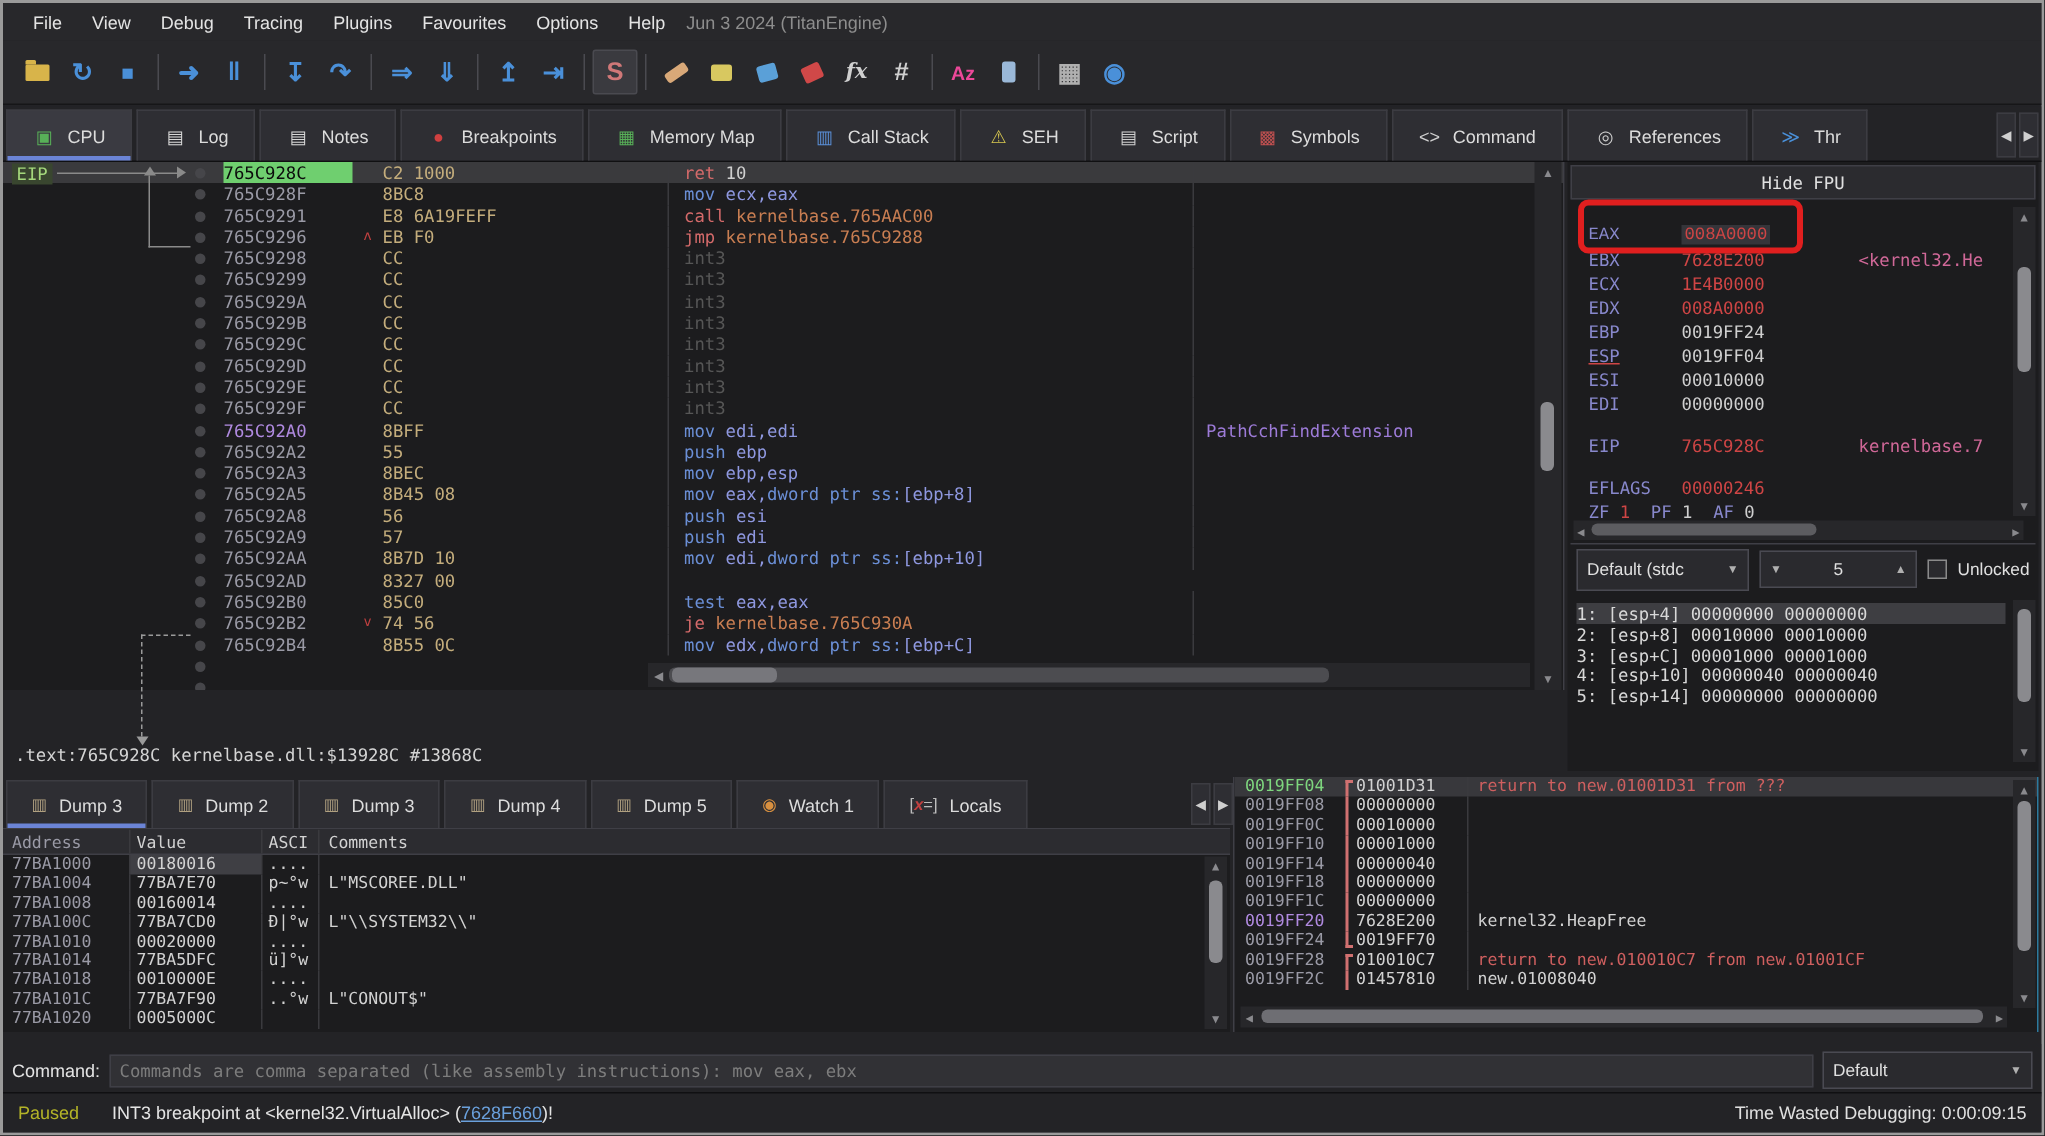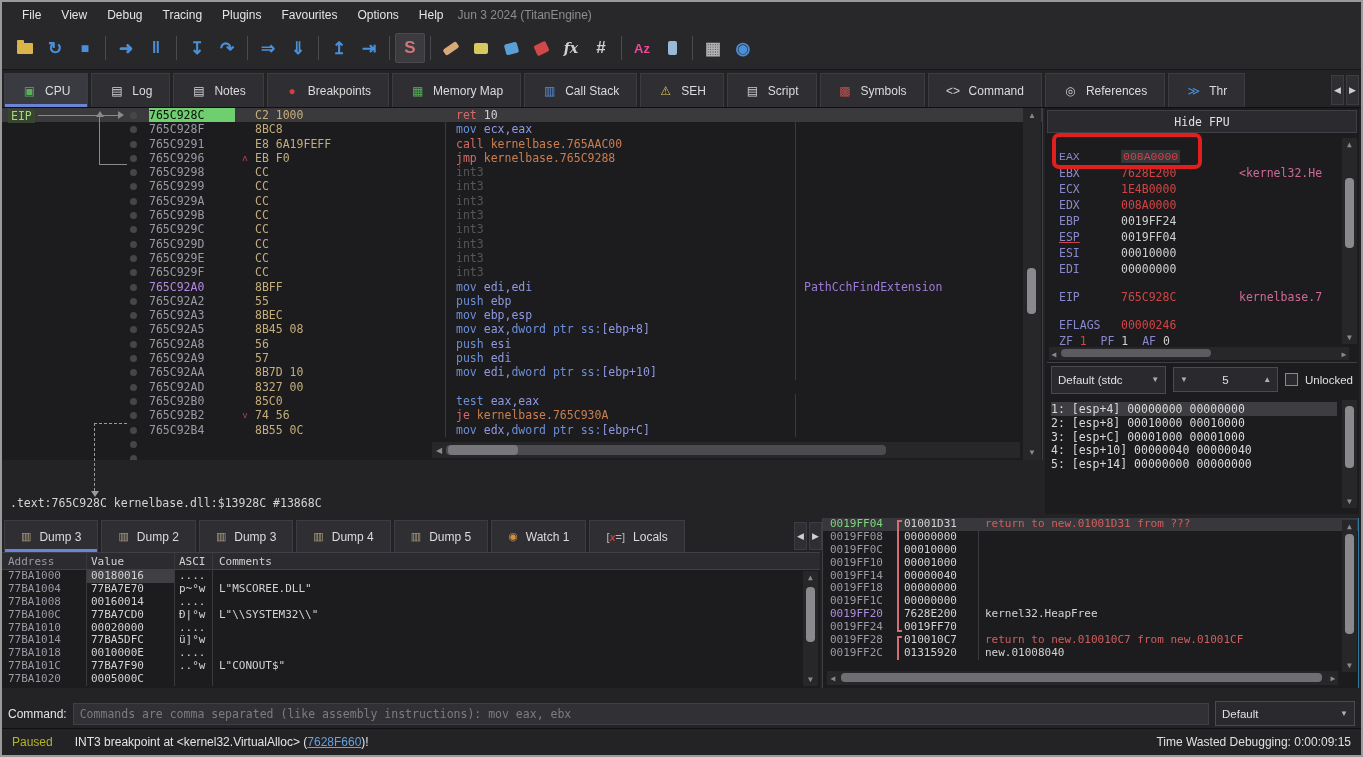--- a/index.html
+++ b/index.html
@@ -464,21 +464,21 @@
         <div class="srow sel"><span class="s-addr csp">0019FF04</span><span class="s-brk"><span class="top"></span></span><span class="s-val">01001D31</span><span class="s-com ret">return to new.01001D31 from ???</span></div>
         <div class="srow"><span class="s-addr">0019FF08</span><span class="s-brk"><span class="mid"></span></span><span class="s-val">00000000</span><span class="s-com plain"></span></div>
         <div class="srow"><span class="s-addr">0019FF0C</span><span class="s-brk"><span class="mid"></span></span><span class="s-val">00010000</span><span class="s-com plain"></span></div>
         <div class="srow"><span class="s-addr">0019FF10</span><span class="s-brk"><span class="mid"></span></span><span class="s-val">00001000</span><span class="s-com plain"></span></div>
         <div class="srow"><span class="s-addr">0019FF14</span><span class="s-brk"><span class="mid"></span></span><span class="s-val">00000040</span><span class="s-com plain"></span></div>
         <div class="srow"><span class="s-addr">0019FF18</span><span class="s-brk"><span class="mid"></span></span><span class="s-val">00000000</span><span class="s-com plain"></span></div>
         <div class="srow"><span class="s-addr">0019FF1C</span><span class="s-brk"><span class="mid"></span></span><span class="s-val">00000000</span><span class="s-com plain"></span></div>
         <div class="srow"><span class="s-addr lbl">0019FF20</span><span class="s-brk"><span class="mid"></span></span><span class="s-val">7628E200</span><span class="s-com plain">kernel32.HeapFree</span></div>
         <div class="srow"><span class="s-addr">0019FF24</span><span class="s-brk"><span class="bot"></span></span><span class="s-val">0019FF70</span><span class="s-com plain"></span></div>
         <div class="srow"><span class="s-addr">0019FF28</span><span class="s-brk"><span class="top"></span></span><span class="s-val">010010C7</span><span class="s-com ret">return to new.010010C7 from new.01001CF</span></div>
-        <div class="srow"><span class="s-addr">0019FF2C</span><span class="s-brk"><span class="mid"></span></span><span class="s-val">01315920</span><span class="s-com plain">new.01008040</span></div>
+        <div class="srow"><span class="s-addr">0019FF2C</span><span class="s-brk"><span class="mid"></span></span><span class="s-val">01457810</span><span class="s-com plain">new.01008040</span></div>
       </div>
     <div class="sb" style="right:1px; top:2px; width:15px; height:152px;">
       <span class="sarr" style="top:2px;">▲</span>
       <div class="thumb" style="left:3px; top:14px; width:9px; height:100px; background:#8a8a8e;"></div>
       <span class="sarr" style="bottom:2px;">▼</span>
     </div>
     <div class="sb" style="left:4px; right:20px; bottom:3px; height:14px;">
       <span class="sarr" style="left:2px; top:3px; width:8px;">◀</span>
       <div class="thumb" style="left:14px; top:2px; right:16px; height:9px; background:#6e6e73;"></div>
       <span class="sarr" style="right:1px; top:3px; width:8px; left:auto;">▶</span>

